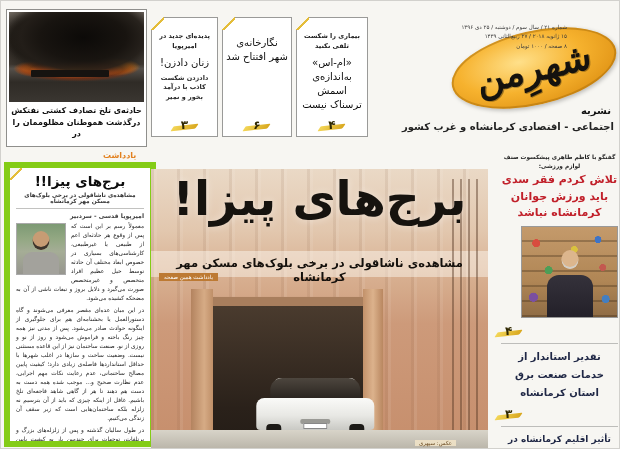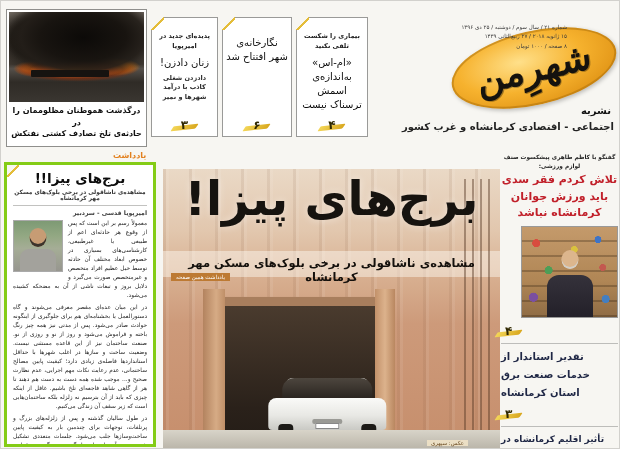--- a/index.html
+++ b/index.html
@@ -44,39 +44,39 @@
   .wordmark{font-family:"DejaVu Serif","Liberation Serif",serif;font-weight:bold;font-size:37px;
             color:#15120e;transform:skewX(-6deg);white-space:nowrap;text-shadow:1px 1px 0 rgba(0,0,0,.35);}
   .type-label{position:absolute;right:8px;top:104px;font-size:10px;font-weight:bold;color:#111;z-index:3;margin-left:40px;}
   .tagline{position:absolute;right:5px;top:120px;font-size:10px;font-weight:bold;color:#222;z-index:3;}
 
   
   .banner{position:absolute;left:162px;top:150px;width:297px;height:17px;background:#c32024;
           color:#fff;font-weight:bold;font-size:9.5px;line-height:17px;text-align:center;}
 
   
-  .ed-tab{position:absolute;left:112px;top:150px;width:50px;text-align:left;font-size:8px;
+  .ed-tab{position:absolute;left:102px;top:150px;width:50px;text-align:left;font-size:8px;
           font-weight:bold;color:#e2801e;z-index:2;}
   .editorial{position:absolute;left:3px;top:161px;width:152px;height:285px;background:#fff;
-             border:3px solid #84cc16;box-sizing:border-box;padding:4px 6px;overflow:hidden;}
+             border:6px solid #84cc16;box-sizing:border-box;padding:4px 6px;overflow:hidden;}
   .ed-title{text-align:center;font-weight:bold;font-size:13.5px;color:#0d0d0d;margin:1px 0 3px;}
   .ed-sub{text-align:center;font-size:5.8px;font-weight:bold;color:#333;border-bottom:1px solid #c2c2c0;
           padding-bottom:4px;margin-bottom:3px;}
   .ed-byline{font-size:6.2px;font-weight:bold;color:#3d3d3d;margin:1px 0 3px;}
   .ed-photo{float:left;width:50px;height:52px;margin:1px 5px 3px 0;border:1px solid #aaa;box-sizing:border-box;
     background:linear-gradient(180deg,#7d9a74 0%,#93a883 30%,#a5ad96 55%,#97968f 100%);position:relative;overflow:hidden;}
   .p-head{position:absolute;top:7px;left:50%;transform:translateX(-50%);width:17px;height:19px;border-radius:50%;
           background:#c79c74;box-shadow:0 -3px 0 0 #3c342c inset;}
   .p-body{position:absolute;bottom:0;left:50%;transform:translateX(-50%);width:36px;height:22px;
           border-radius:9px 9px 0 0;background:#a3a29c;}
   .ed-body{font-size:5.8px;text-align:justify;line-height:1.55;color:#242424;}
   .ed-body p{margin:0 0 3px;}
 
   
-  .lead{position:absolute;left:162px;top:168px;width:337px;height:281px;overflow:hidden;
+  .lead{position:absolute;left:150px;top:168px;width:337px;height:281px;overflow:hidden;
         background:linear-gradient(180deg,#ead9c6 0%,#e2c7ae 22%,#d8b091 38%,#cd9a7a 55%,#c68e6c 100%);}
   .lead .stripes{position:absolute;inset:0;
         background:repeating-linear-gradient(90deg, rgba(120,80,55,.10) 0 3px, rgba(255,255,255,.08) 3px 6px, rgba(0,0,0,0) 6px 26px);}
   .lead .band{position:absolute;left:0;right:0;top:82px;height:26px;background:rgba(255,252,246,.45);}
   .lp-headline{position:absolute;top:2px;left:0;right:0;text-align:center;font-size:47px;font-weight:bold;
         color:#16130f;letter-spacing:-1px;text-shadow:0 0 8px rgba(255,255,255,.45);z-index:4;}
   .lp-sub{position:absolute;top:87px;left:0;right:0;text-align:center;font-size:11.5px;font-weight:bold;
         color:#14100c;z-index:4;}
   .lp-tag{position:absolute;top:104px;left:8px;background:#bd7a33;color:#fff;font-size:5.5px;
         padding:1px 5px;z-index:4;}
@@ -121,43 +121,43 @@
       radial-gradient(circle 8px at 12% 78%, #7a4fa0 0 55%, rgba(0,0,0,0) 60%),
       radial-gradient(circle 7px at 88% 80%, #437ec0 0 55%, rgba(0,0,0,0) 60%),
       repeating-linear-gradient(0deg, rgba(40,25,10,.28) 0 2px, rgba(0,0,0,0) 2px 15px),
       linear-gradient(180deg,#c49a6b 0%,#b08655 60%,#8f6c45 100%);}
   .man-head{position:absolute;top:26%;left:50%;transform:translateX(-50%);width:17px;height:19px;border-radius:50%;
       background:#dcb68d;box-shadow:0 -2px 0 0 rgba(210,210,205,.9) inset;}
   .man-body{position:absolute;bottom:0;left:50%;transform:translateX(-50%);width:46px;height:42px;
       border-radius:12px 12px 0 0;background:linear-gradient(180deg,#35323b,#232029);}
   .pgrow{text-align:left;margin:1px 0 0;}
   .sb-rule{border:0;border-top:1px solid #bdbdba;margin:4px 0;}
-  .sb-item{font-size:10px;font-weight:bold;color:#1f2745;text-align:left;line-height:1.8;margin-top:2px;}
+  .sb-item{font-size:10px;font-weight:bold;color:#1f2745;text-align:center;line-height:1.8;margin-top:2px;}
   .sb-item.small{font-size:9px;line-height:1.85;}
 </style>
 </head>
 <body>
 
 <div class="page">
 
   <div class="sanchi-box">
     <div class="sanchi-photo">
       <div class="ship"></div>
     </div>
     <div class="condolence">
+      <div>حادثه‌ی تلخ تصادف کشتی نفتکش</div>
       <div>درگذشت هموطنان مظلوممان را در</div>
-      <div>حادثه‌ی تلخ تصادف کشتی نفتکش</div>
     </div>
   </div>
 
   <div class="tbox" style="left:150px;width:67px;">
     <div class="fold"></div>
     <div class="kicker">پدیده‌ای جدید در امیرپویا</div>
     <div class="title">زنان دادزن!</div>
-    <div class="sub">دادزدن شغلی کاذب با درآمد شهرها و نمیر</div>
+    <div class="sub">دادزدن شکست کاذب با درآمد بخور و نمیر</div>
     <div class="pgslot"><span class="pg">۳</span></div>
   </div>
 
   <div class="tbox" style="left:221px;width:70px;">
     <div class="fold"></div>
     <div class="title">نگارخانه‌ی شهر افتتاح شد</div>
     <div class="pgslot"><span class="pg">۶</span></div>
   </div>
 
   <div class="tbox" style="left:295px;width:72px;">

